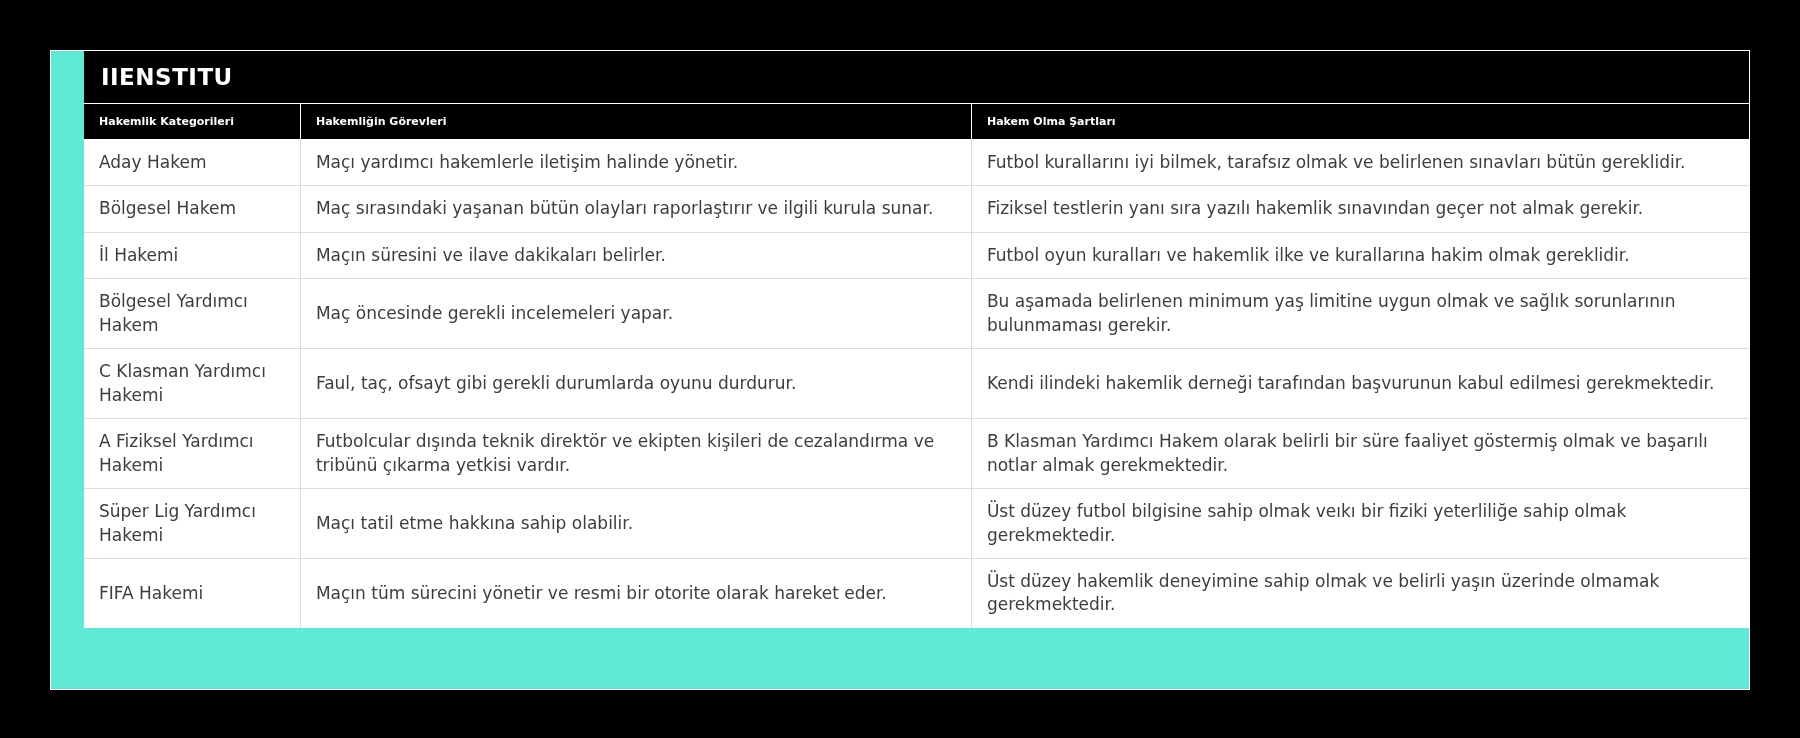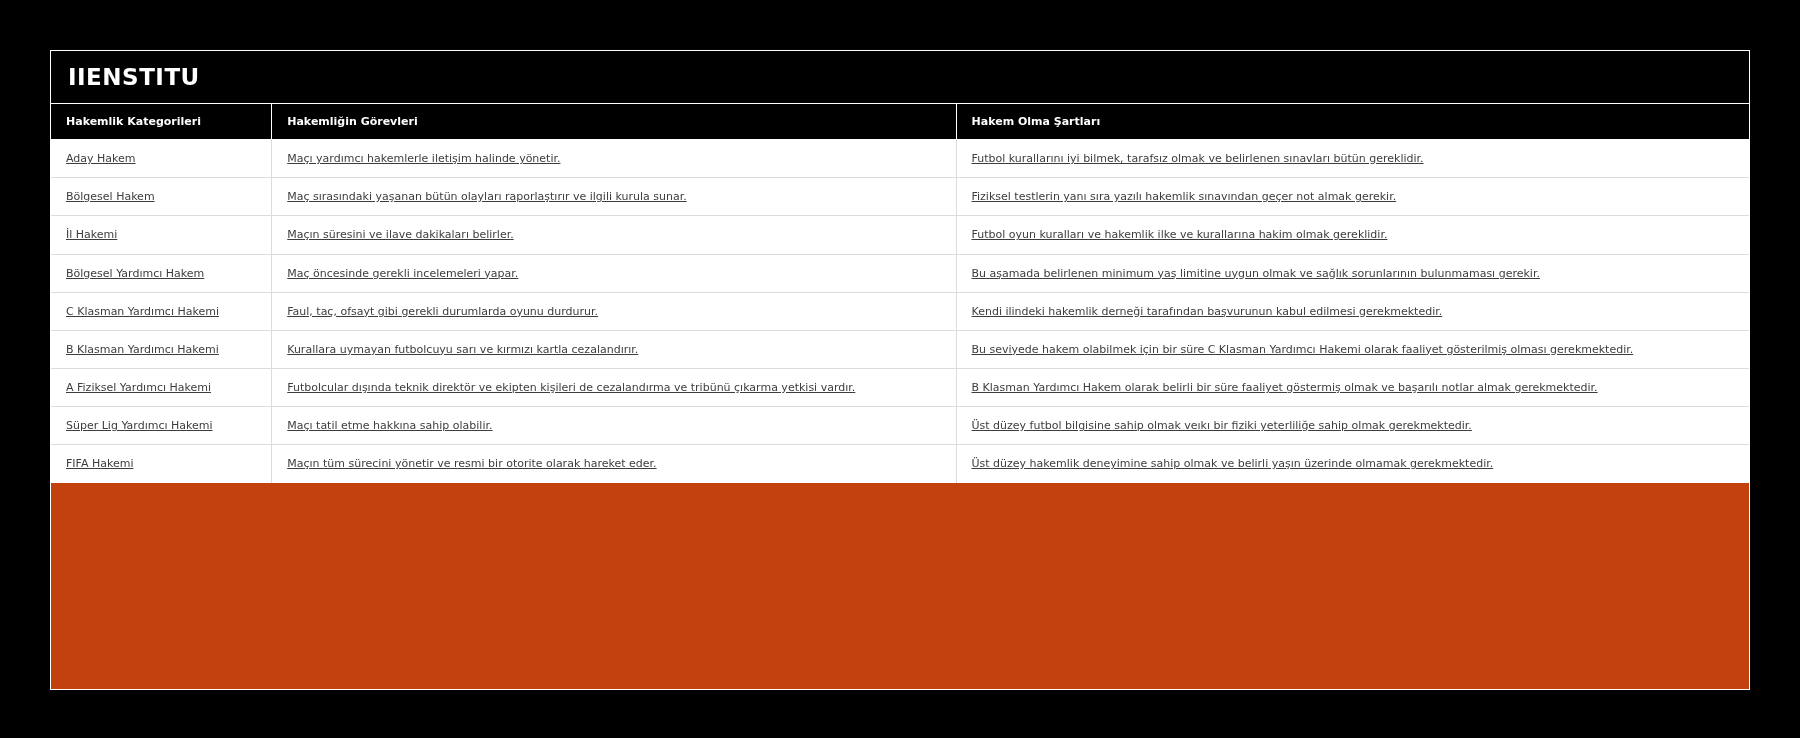--- a/index.html
+++ b/index.html
@@ -11,23 +11,24 @@
     font-family: "DejaVu Sans", "Liberation Sans", sans-serif;
     overflow: hidden;
   }
   .card {
     position: absolute;
     left: 50px;
     top: 50px;
     width: 1700px;
     height: 640px;
     border: 1px solid #ffffff;
-    background: #c2410c;
+    background: #5eead4;
     box-sizing: border-box;
     overflow: hidden;
+    padding-left: 33px;
   }
   .title-bar {
     background: #000000;
     color: #ffffff;
     height: 53px;
     display: flex;
     align-items: center;
     padding: 0 17px;
     border-bottom: 1px solid #ffffff;
     box-sizing: border-box;
@@ -55,26 +56,25 @@
     text-align: left;
     padding: 11px 15px;
     border-bottom: 1px solid #ffffff;
   }
   table.referee-table thead th + th {
     border-left: 1px solid #ffffff;
   }
   table.referee-table tbody td {
     background: #ffffff;
     color: #3d3d3d;
-    font-size: 11px;
+    font-size: 17px;
     line-height: 1.38;
     padding: 11px 15px;
     vertical-align: middle;
     border-top: 1px solid #dcdcdc;
-    text-decoration: underline;
   }
   table.referee-table tbody td + td {
     border-left: 1px solid #dcdcdc;
   }
   table.referee-table tbody tr:first-child td {
     border-top: none;
   }
 </style>
 </head>
 <body>
@@ -116,25 +116,20 @@
           <td>Bölgesel Yardımcı Hakem</td>
           <td>Maç öncesinde gerekli incelemeleri yapar.</td>
           <td>Bu aşamada belirlenen minimum yaş limitine uygun olmak ve sağlık sorunlarının bulunmaması gerekir.</td>
         </tr>
         <tr>
           <td>C Klasman Yardımcı Hakemi</td>
           <td>Faul, taç, ofsayt gibi gerekli durumlarda oyunu durdurur.</td>
           <td>Kendi ilindeki hakemlik derneği tarafından başvurunun kabul edilmesi gerekmektedir.</td>
         </tr>
         <tr>
-          <td>B Klasman Yardımcı Hakemi</td>
-          <td>Kurallara uymayan futbolcuyu sarı ve kırmızı kartla cezalandırır.</td>
-          <td>Bu seviyede hakem olabilmek için bir süre C Klasman Yardımcı Hakemi olarak faaliyet gösterilmiş olması gerekmektedir.</td>
-        </tr>
-        <tr>
           <td>A Fiziksel Yardımcı Hakemi</td>
           <td>Futbolcular dışında teknik direktör ve ekipten kişileri de cezalandırma ve tribünü çıkarma yetkisi vardır.</td>
           <td>B Klasman Yardımcı Hakem olarak belirli bir süre faaliyet göstermiş olmak ve başarılı notlar almak gerekmektedir.</td>
         </tr>
         <tr>
           <td>Süper Lig Yardımcı Hakemi</td>
           <td>Maçı tatil etme hakkına sahip olabilir.</td>
           <td>Üst düzey futbol bilgisine sahip olmak veıkı bir fiziki yeterliliğe sahip olmak gerekmektedir.</td>
         </tr>
         <tr>

